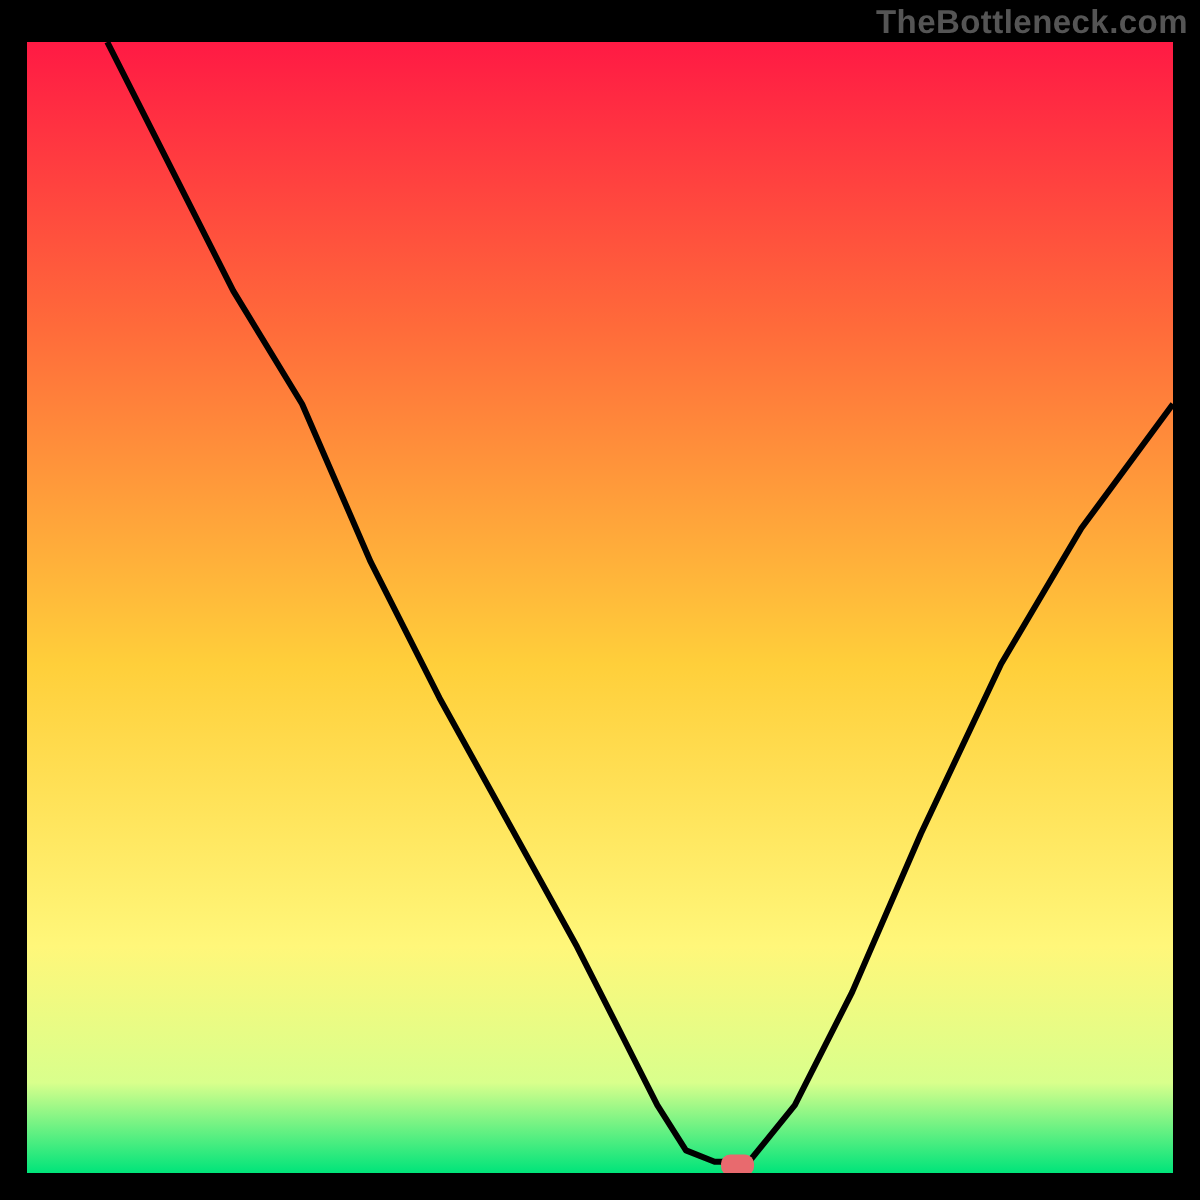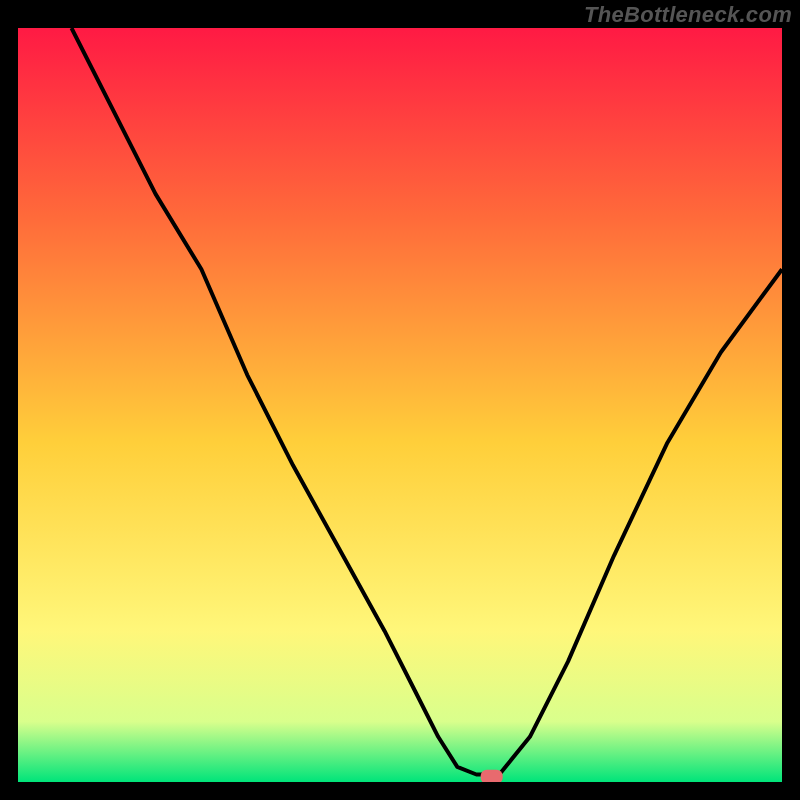--- a/index.html
+++ b/index.html
@@ -19,21 +19,20 @@
   .watermark {
     position: absolute;
     top: 2px;
     right: 8px;
     font-family: Arial, Helvetica, sans-serif;
     font-size: 22px;
     font-weight: bold;
     color: #555;
     letter-spacing: 0.3px;
     user-select: none;
-    font-style: italic;
   }
   .plot-wrap {
     position: absolute;
     left: 18px;
     top: 28px;
     width: 764px;
     height: 754px;
   }
   svg {
     display: block;

